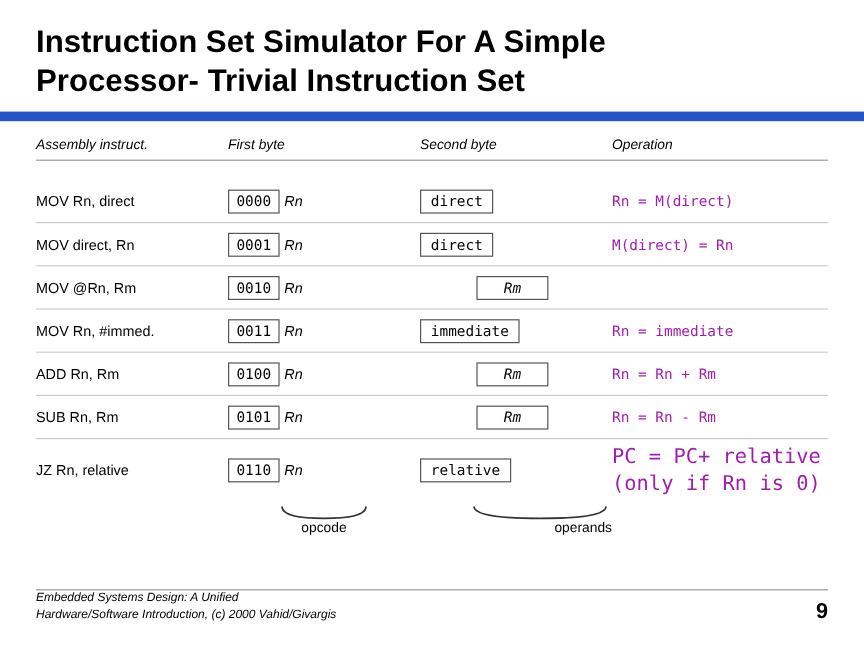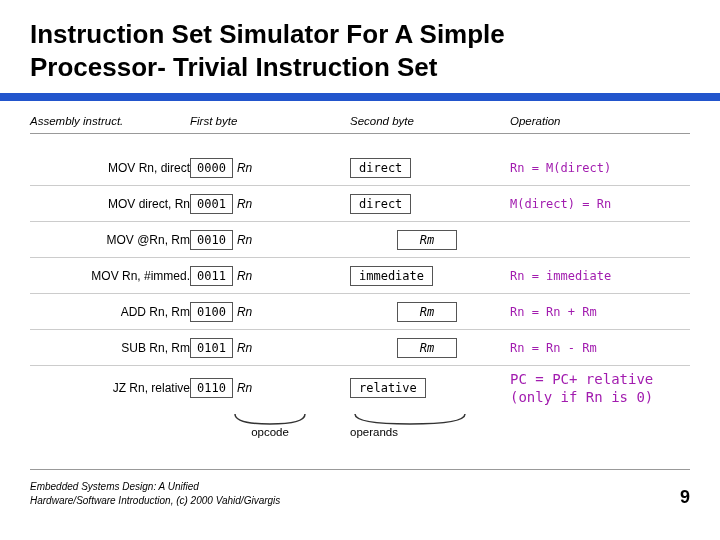--- a/index.html
+++ b/index.html
@@ -53,21 +53,20 @@
       grid-template-columns: 160px 160px 160px 200px;
       align-items: center;
       padding: 4px 0;
       border-bottom: 1px solid #ccc;
       min-height: 36px;
     }
 
     .col-instruct {
       font-size: 12px;
       color: #000;
-      text-align: right;
     }
 
     .col-firstbyte {
       display: flex;
       align-items: center;
       gap: 4px;
     }
 
     .byte-box {
       border: 1px solid #555;
@@ -121,55 +120,55 @@
     .brace-opcode {
       display: flex;
       flex-direction: column;
       align-items: center;
       font-size: 11.5px;
     }
 
     .brace-operands {
       display: flex;
       flex-direction: column;
-      align-items: flex-start;
+      align-items: flex-end;
       font-size: 11.5px;
     }
 
     .brace-svg {
       display: block;
     }
 
     .footer {
       position: absolute;
-      bottom: 32px;
+      bottom: 20px;
       left: 30px;
       right: 30px;
       display: flex;
       justify-content: space-between;
       align-items: flex-end;
       border-top: 1px solid #999;
-      padding-top: 10px;
+      padding-top: 0;
     }
 
     .footer-text {
       font-size: 10px;
       font-style: italic;
       color: #000;
       line-height: 1.4;
     }
 
     .footer-page {
       font-size: 18px;
       font-weight: bold;
       color: #000;
     }
 
     .op-multi {
-      font-size: 14px;
+      font-size: 17px;
       line-height: 1.3;
     }
   </style>
 </head>
 <body>
 
 <div>
   <div class="page-title">
     <span>Instruction Set Simulator For A Simple</span><br>
     <span>Processor- Trivial Instruction Set</span>

